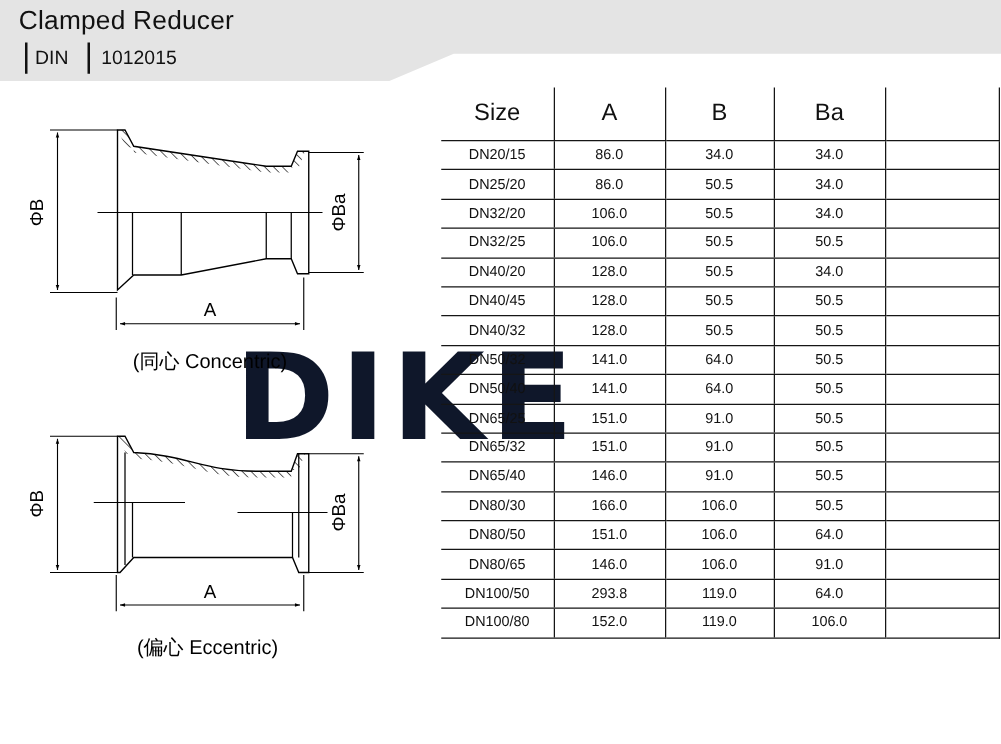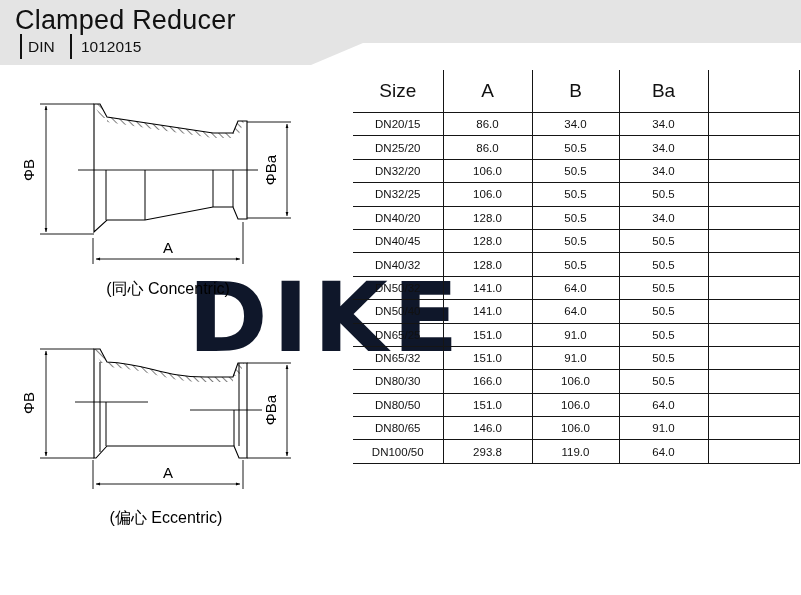--- a/index.html
+++ b/index.html
@@ -1,21 +1,21 @@
 <!DOCTYPE html>
 <html><head>
 <meta charset="utf-8">
 <style>
   html,body{margin:0;padding:0;background:#fff;}
   .page{position:relative;width:801px;height:595px;background:#ffffff;overflow:hidden;
         font-family:"Liberation Sans",sans-serif;color:#111;}
   
   .band{position:absolute;left:0;top:0;width:801px;height:65px;background:#e4e4e4;
         clip-path:polygon(0 0,801px 0,801px 43px,363px 43px,311px 65px,0 65px);z-index:1;}
-  .title{position:absolute;left:15px;top:5px;font-size:27px;letter-spacing:.2px;z-index:2;}
+  .title{position:absolute;left:15px;top:5px;font-size:21px;letter-spacing:.2px;z-index:2;}
   .sub{position:absolute;top:35px;height:24px;line-height:24px;font-size:15.5px;z-index:2;}
   .sub-bar{position:absolute;top:34px;width:2px;height:25px;background:#111;z-index:2;}
   
   .watermark{position:absolute;left:188px;top:240px;z-index:0;
              font-family:"DejaVu Sans",sans-serif;font-weight:700;font-size:96px;
              letter-spacing:5px;color:#0f172a;user-select:none;margin-top:22px;}
   
   .draw-svg{position:absolute;left:0;top:70px;z-index:1;}
   .draw-svg text{font-family:"Liberation Sans",sans-serif;fill:#000;}
   
@@ -219,20 +219,27 @@
           <td></td>
         </tr>
         <tr>
           <td>DN65/32</td>
           <td>151.0</td>
           <td>91.0</td>
           <td>50.5</td>
           <td></td>
         </tr>
         <tr>
+          <td>DN65/40</td>
+          <td>146.0</td>
+          <td>91.0</td>
+          <td>50.5</td>
+          <td></td>
+        </tr>
+        <tr>
           <td>DN80/30</td>
           <td>166.0</td>
           <td>106.0</td>
           <td>50.5</td>
           <td></td>
         </tr>
         <tr>
           <td>DN80/50</td>
           <td>151.0</td>
           <td>106.0</td>
@@ -246,16 +253,23 @@
           <td>91.0</td>
           <td></td>
         </tr>
         <tr>
           <td>DN100/50</td>
           <td>293.8</td>
           <td>119.0</td>
           <td>64.0</td>
           <td></td>
         </tr>
+        <tr>
+          <td>DN100/80</td>
+          <td>152.0</td>
+          <td>119.0</td>
+          <td>106.0</td>
+          <td></td>
+        </tr>
       </tbody>
   </table>
 
 </div>
 
 </body></html>

